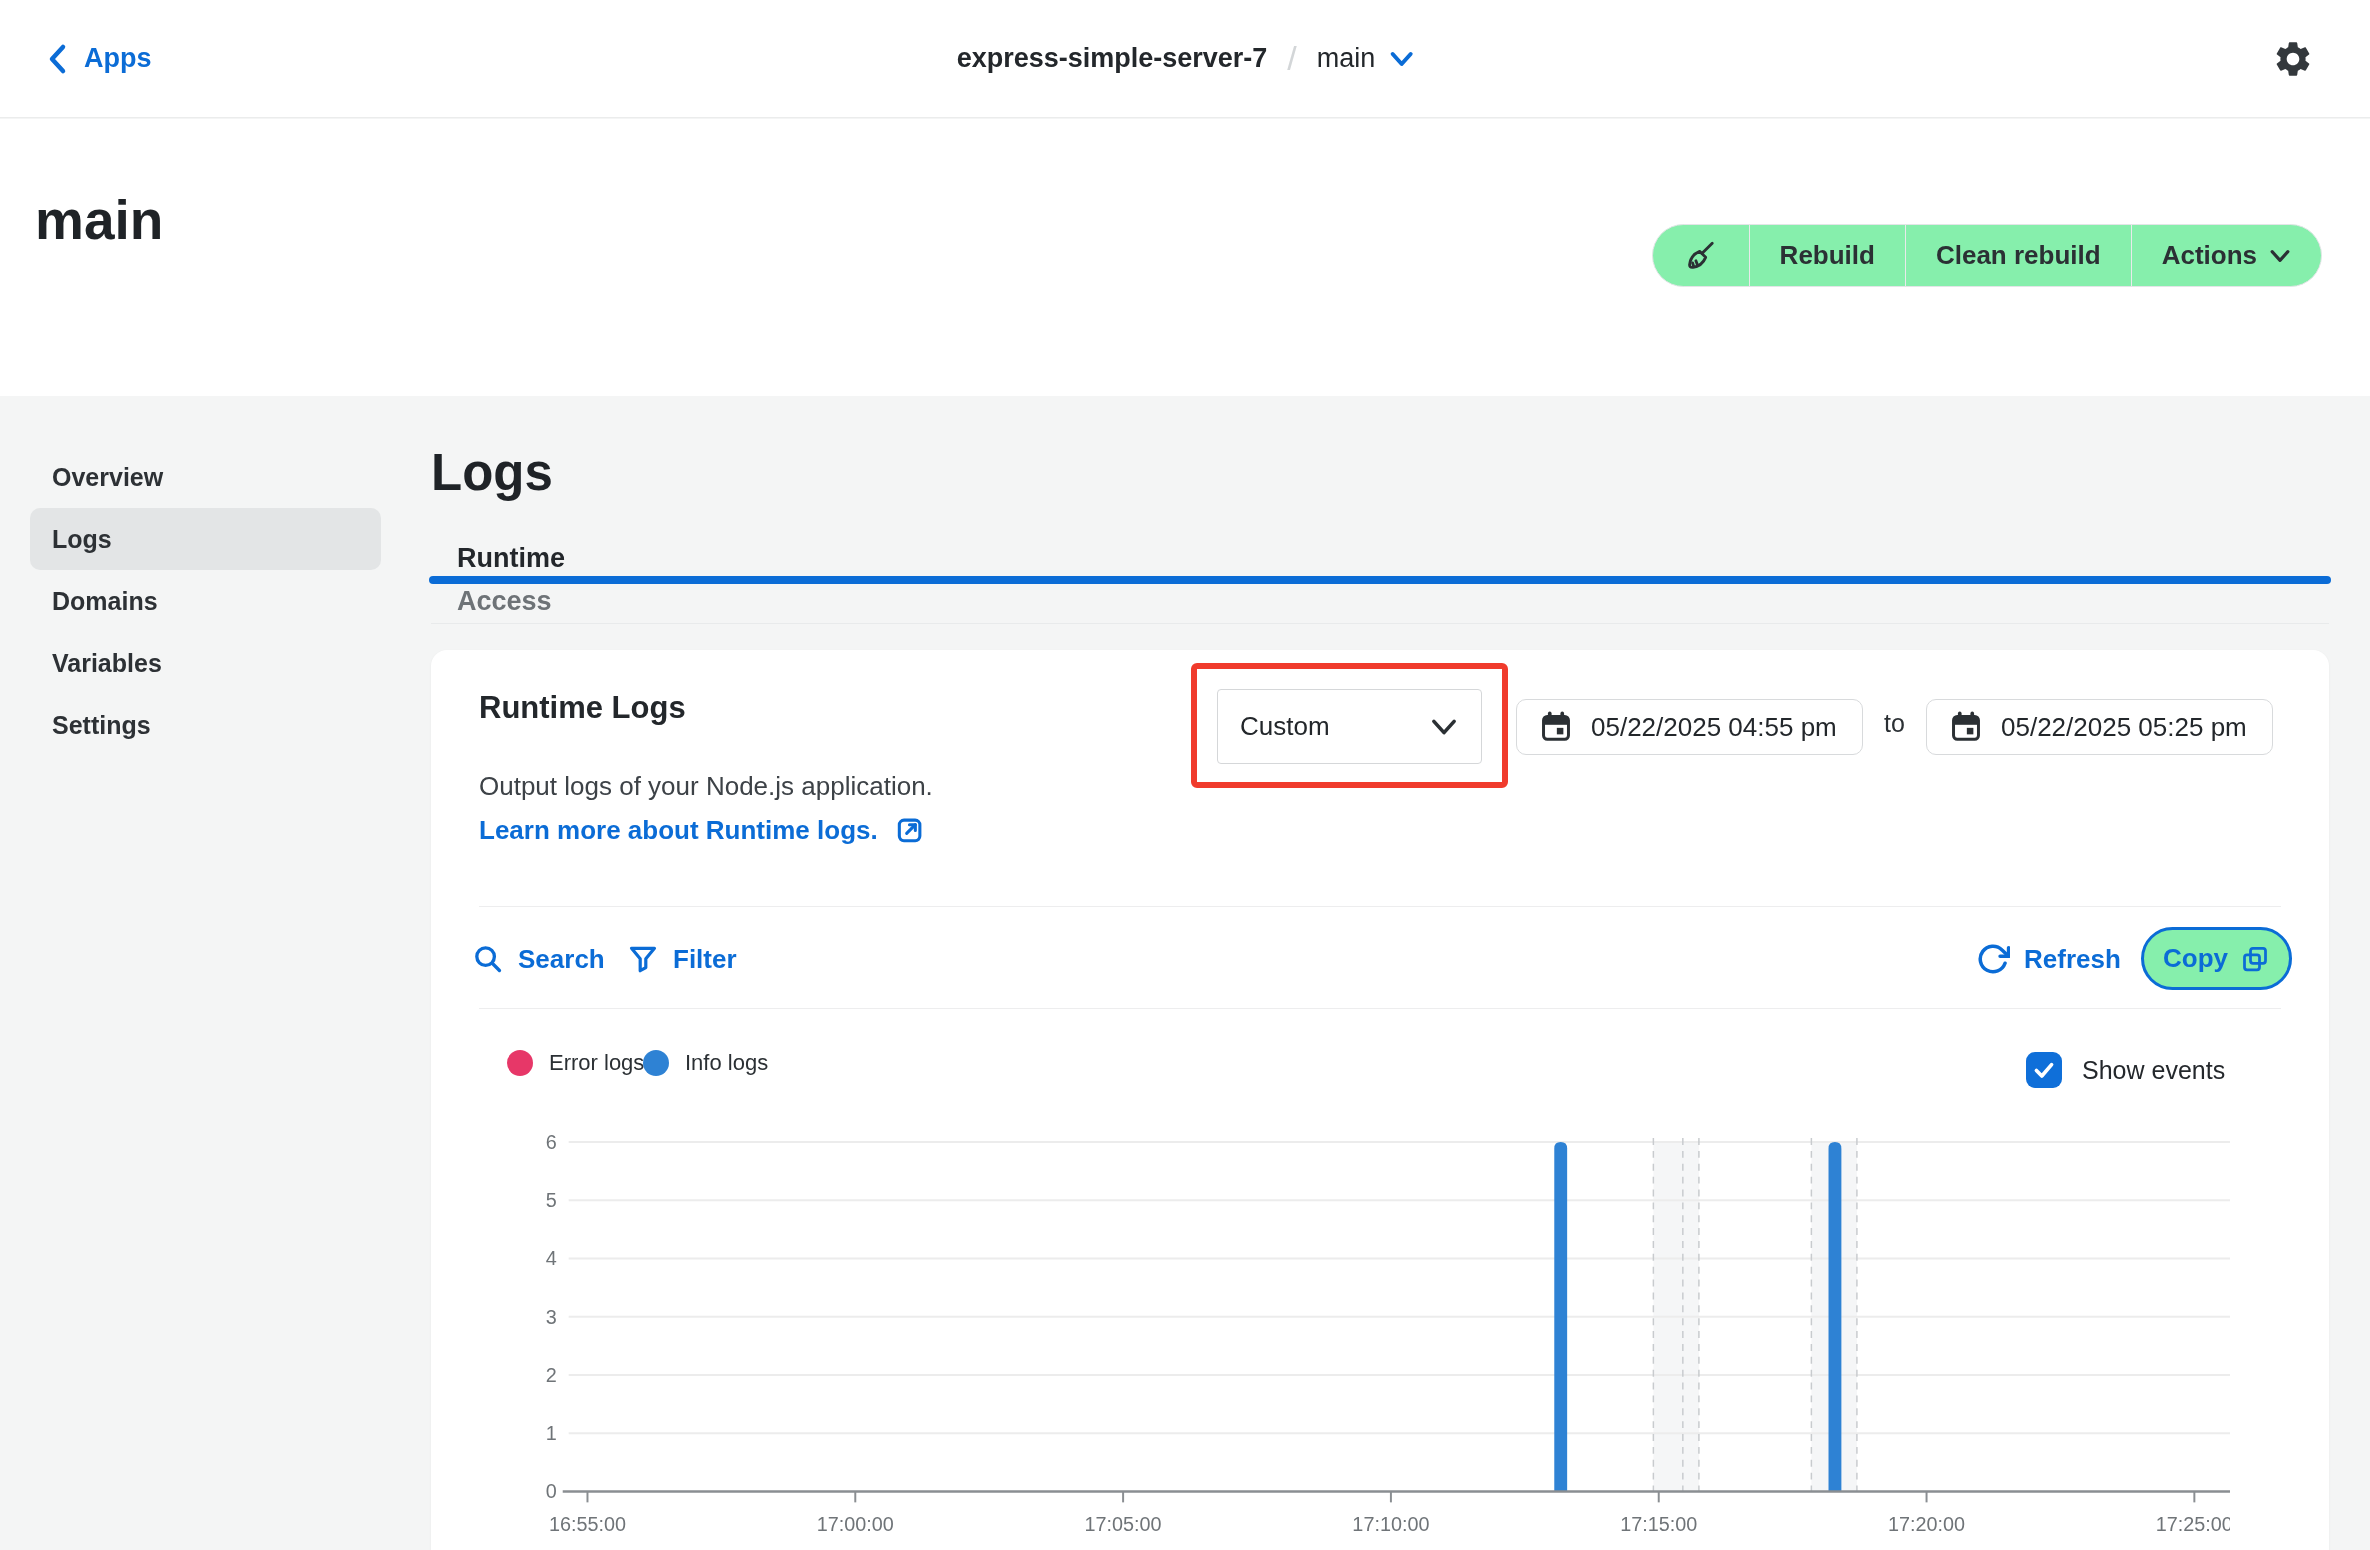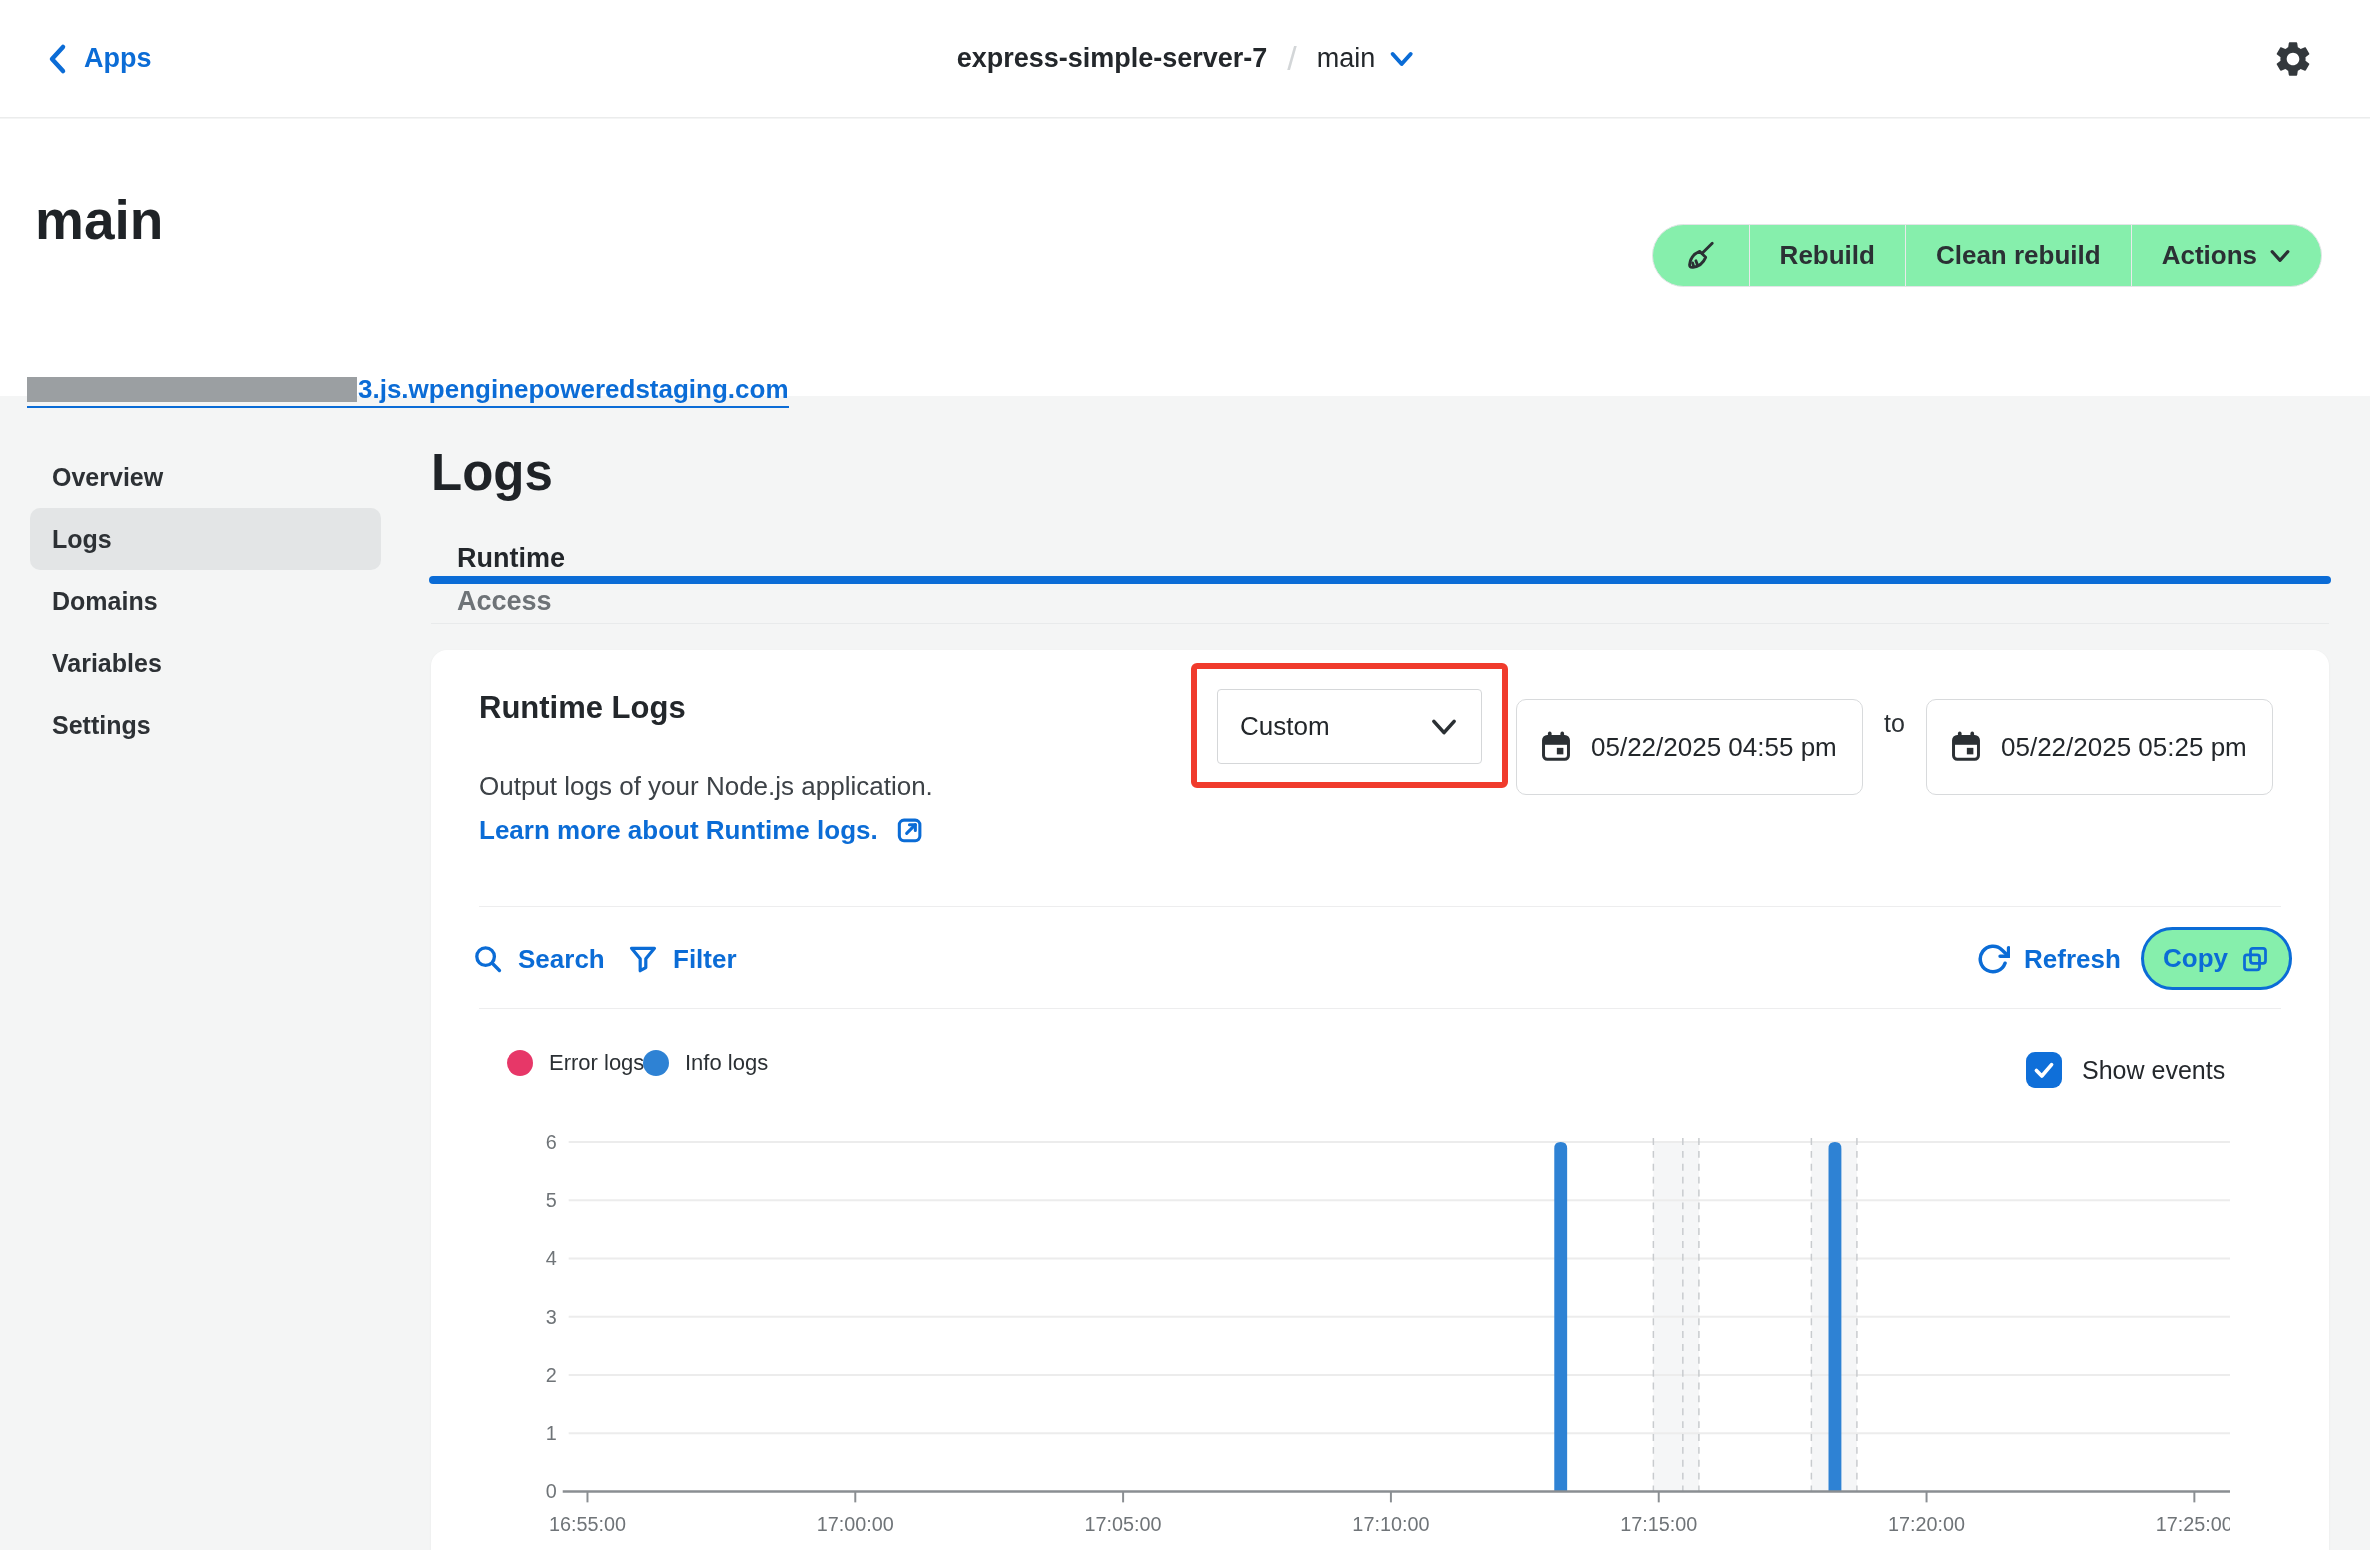--- a/index.html
+++ b/index.html
@@ -53,21 +53,21 @@
   .tab.active::after{content:"";position:absolute;left:-2px;right:-2px;bottom:-4px;height:8px;border-radius:4px;background:var(--accent);}
 
   
   .card{position:absolute;left:0;top:204px;width:1898px;height:1000px;background:#fff;border-radius:16px;box-shadow:0 1px 3px rgba(18,26,34,.05);}
   .card-title{position:absolute;left:48px;top:40px;font-size:31px;font-weight:700;color:#23272b;}
   .card-desc{position:absolute;left:48px;top:121px;font-size:26px;color:var(--text2);}
   .learn-link{position:absolute;left:48px;top:164px;display:flex;align-items:center;gap:16px;font-size:26px;font-weight:700;color:var(--accent);cursor:pointer;}
 
   .annotation-box{position:absolute;left:760px;top:13px;width:317px;height:125px;border:6px solid var(--red);border-radius:6px;pointer-events:none;}
   .range-select{position:absolute;left:786px;top:39px;width:265px;height:75px;background:#fff;border:1.5px solid #d5d7d9;border-radius:4px;display:flex;align-items:center;justify-content:space-between;padding:0 22px;font-size:26px;color:#23272b;cursor:pointer;}
-  .date-field{position:absolute;top:49px;width:347px;height:96px;background:#fff;border:1.5px solid #d8dadc;border-radius:10px;display:flex;align-items:center;gap:18px;padding:0 22px;font-size:26px;color:#23272b;cursor:pointer;}
+  .date-field{position:absolute;top:49px;width:347px;height:56px;background:#fff;border:1.5px solid #d8dadc;border-radius:10px;display:flex;align-items:center;gap:18px;padding:0 22px;font-size:26px;color:#23272b;cursor:pointer;}
   .date-from{left:1085px;}
   .date-to{left:1495px;}
   .to-label{position:absolute;left:1432px;top:59px;width:63px;text-align:center;font-size:25px;color:#2b3034;}
 
   .divider{position:absolute;left:48px;right:48px;height:1px;background:#ededee;}
   .div-1{top:256px;}
   .div-2{top:358px;}
 
   .tool-link{position:absolute;top:287px;display:flex;align-items:center;gap:14px;font-size:26px;font-weight:700;color:var(--accent);cursor:pointer;height:44px;}
   .search-btn{left:41px;}
@@ -111,24 +111,20 @@
     </div>
     <div class="gear-btn">
       <svg width="42" height="42" viewBox="0 0 24 24">
           <path fill="#33383c" d="M19.14 12.94c.04-.3.06-.61.06-.94 0-.32-.02-.64-.07-.94l2.03-1.58c.18-.14.23-.41.12-.61l-1.92-3.32c-.12-.22-.37-.29-.59-.22l-2.39.96c-.5-.38-1.03-.7-1.62-.94l-.36-2.54c-.04-.24-.24-.41-.48-.41h-3.84c-.24 0-.43.17-.47.41l-.36 2.54c-.59.24-1.13.57-1.62.94l-2.39-.96c-.22-.08-.47 0-.59.22L2.74 8.87c-.12.21-.08.47.12.61l2.03 1.58c-.05.3-.09.63-.09.94s.02.64.07.94l-2.03 1.58c-.18.14-.23.41-.12.61l1.92 3.32c.12.22.37.29.59.22l2.39-.96c.5.38 1.03.7 1.62.94l.36 2.54c.05.24.24.41.48.41h3.84c.24 0 .44-.17.47-.41l.36-2.54c.59-.24 1.13-.56 1.62-.94l2.39.96c.22.08.47 0 .59-.22l1.92-3.32c.12-.22.07-.47-.12-.61l-2.01-1.58zM12 15.6c-1.98 0-3.6-1.62-3.6-3.6s1.62-3.6 3.6-3.6 3.6 1.62 3.6 3.6-1.62 3.6-3.6 3.6z"></path>
         </svg>
     </div>
   </header>
 
   <section class="hero">
     <h1 class="env-title">main</h1>
-    <div class="domain-row">
-      <span class="redact-box"></span>
-      <span class="domain-text">3.js.wpenginepoweredstaging.com</span>
-    </div>
     <div class="btn-group">
       <div class="btn-seg">
         <svg width="36" height="36" viewBox="0 0 24 24">
           <g fill="none" stroke="#2b3034" stroke-width="1.9" stroke-linecap="round" stroke-linejoin="round">
             <path d="M19.5 3.5 L12.6 10.4"></path>
             <path d="M12.6 10.4 L15.1 12.9 C13.6 16.6 10.4 19.1 6.3 19.6 C5 19.7 4.3 19 4.4 17.7 C4.9 13.6 7.4 10.4 11.1 8.9 Z"></path>
             <path d="M7.2 19.2 L6.4 16.6"></path>
             <path d="M9.8 18.3 L8.6 15.2"></path>
           </g>
         </svg>

